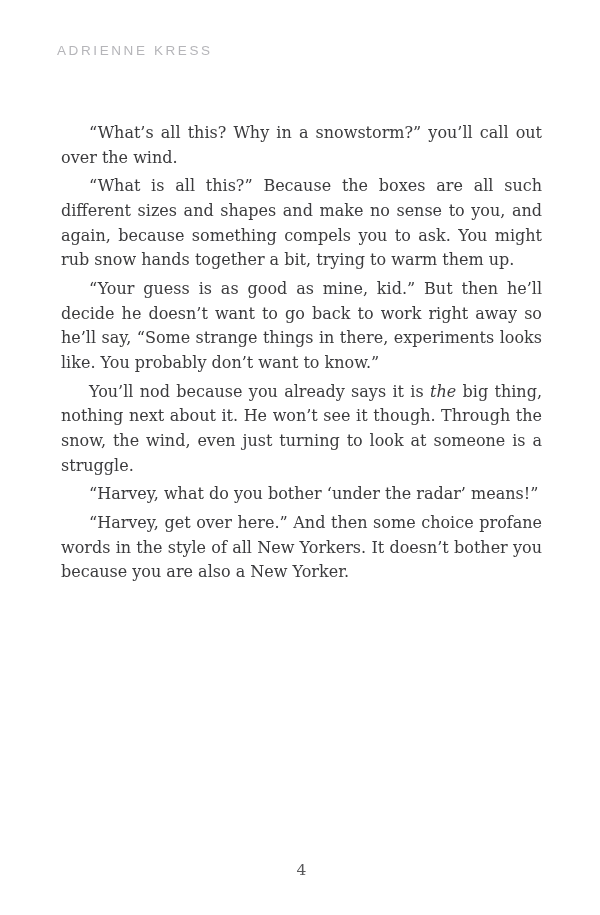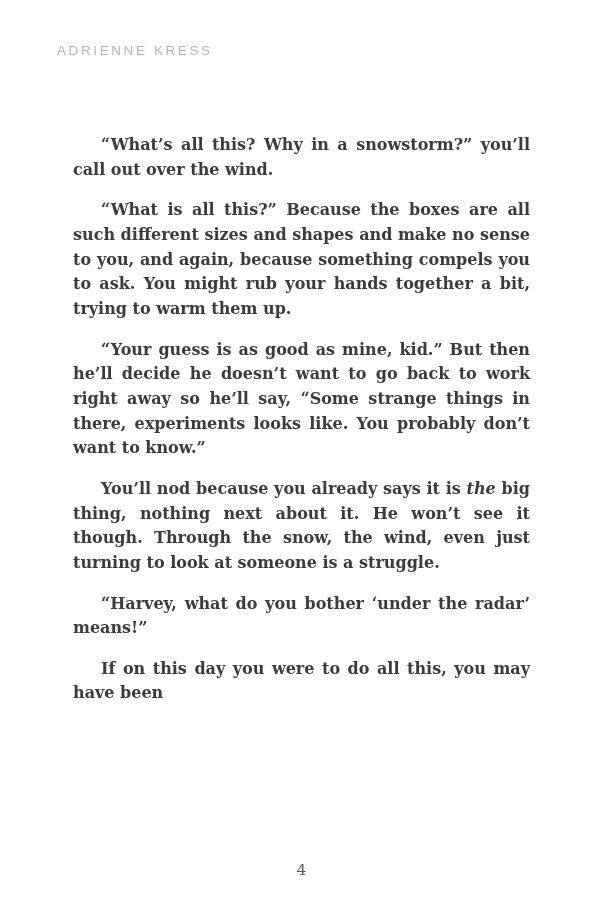--- a/index.html
+++ b/index.html
@@ -37,24 +37,23 @@
     position: absolute;
     left: 57px;
     top: 117px;
     width: 489px;
     color: var(--body-text);
     font-size: 16px;
     line-height: 24.65px;
     text-align: justify;
   }
   .page-body p {
-    margin: 16px;
+    margin: 4px;
     padding: 0;
     text-indent: 28px;
-    font-weight: bold;
   }
   .page-body em {
     font-style: italic;
   }
   .page-footer {
     position: absolute;
     left: 57px;
     top: 861px;
     width: 489px;
     text-align: center;
@@ -63,21 +62,21 @@
   }
 </style>
 </head>
 <body>
 
 <div class="book-page">
   <div class="running-header">ADRIENNE KRESS</div>
 
   <div class="page-body">
       <p><span>“What’s all this? Why in a snowstorm?” you’ll call out over the wind.</span></p>
-      <p><span>“What is all this?” Because the boxes are all such different sizes and shapes and make no sense to you, and again, because something compels you to ask. You might rub your hands together a bit, trying to warm them up.</span></p>
+      <p><span>“What is all this?” Because the boxes are all such different sizes and shapes and make no sense to you, and again, because something compels you to ask. You might rub snow hands together a bit, trying to warm them up.</span></p>
       <p><span>“Your guess is as good as mine, kid.” But then he’ll decide he doesn’t want to go back to work right away so he’ll say, “Some strange things in there, experiments looks like. You probably don’t want to know.”</span></p>
       <p><span>You’ll nod because you already says it is </span><em>the</em><span> big thing, nothing next about it. He won’t see it though. Through the snow, the wind, even just turning to look at someone is a struggle.</span></p>
       <p><span>“Harvey, what do you bother ‘under the radar’ means!”</span></p>
-      <p><span>If on this day you were to do all this, you may have been</span></p>
+      <p><span>“Harvey, get over here.” And then some choice profane words in the style of all New Yorkers. It doesn’t bother you because you are also a New Yorker.</span></p>
     </div>
 
   <div class="page-footer">4</div>
 </div>
 
 </body></html>

